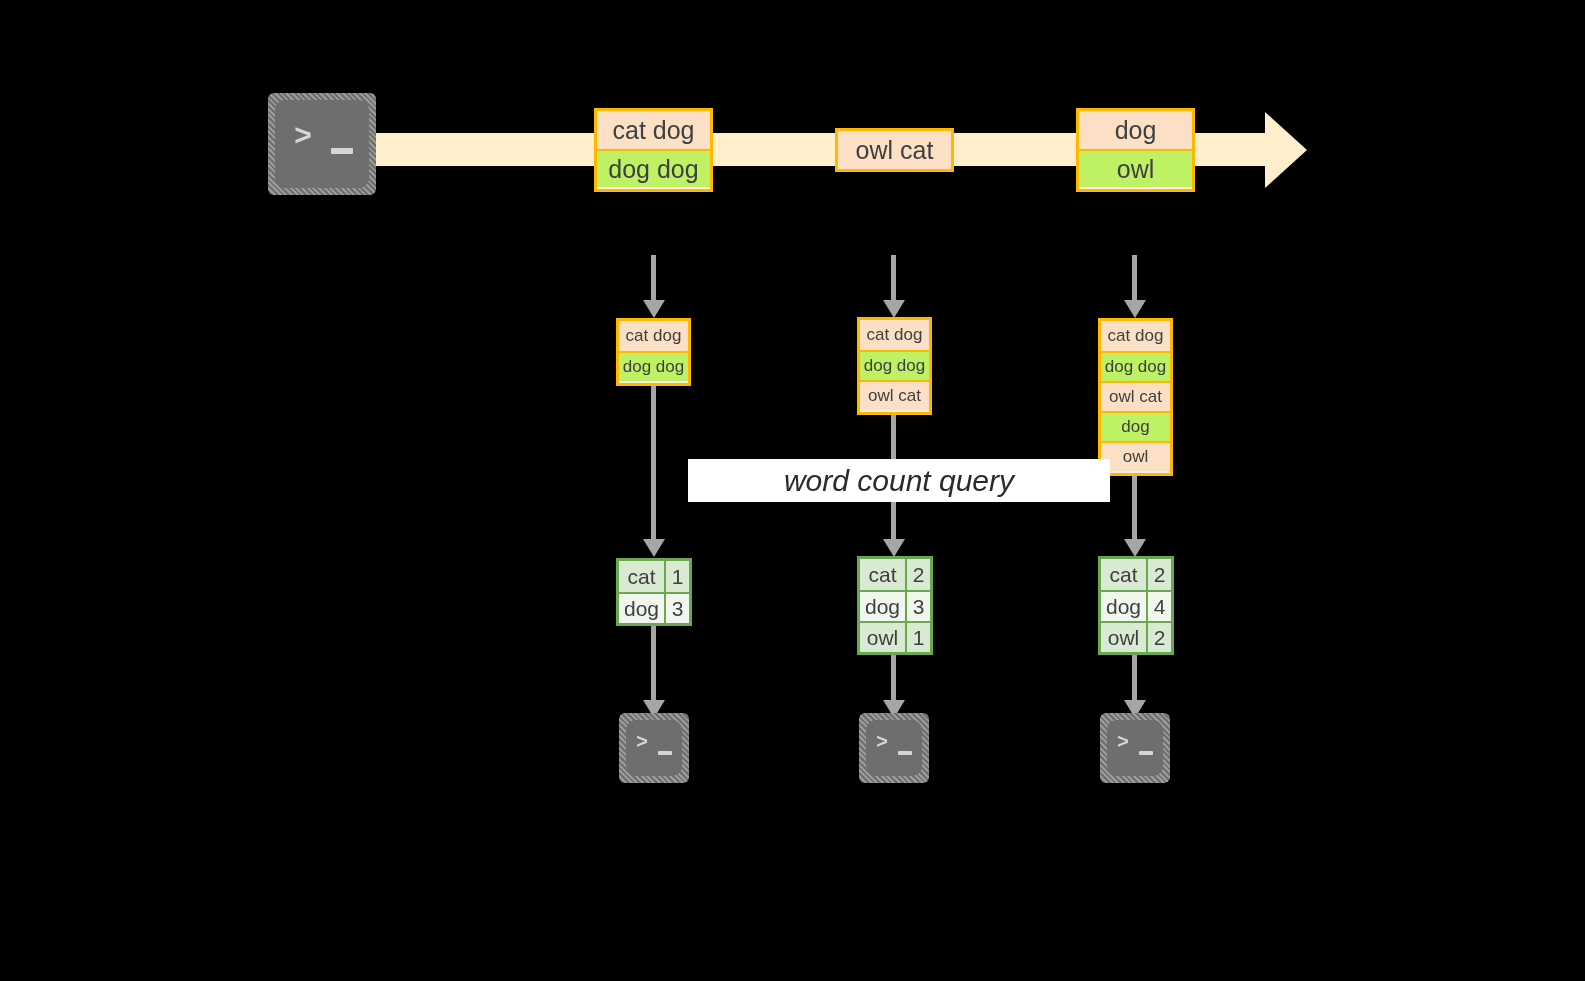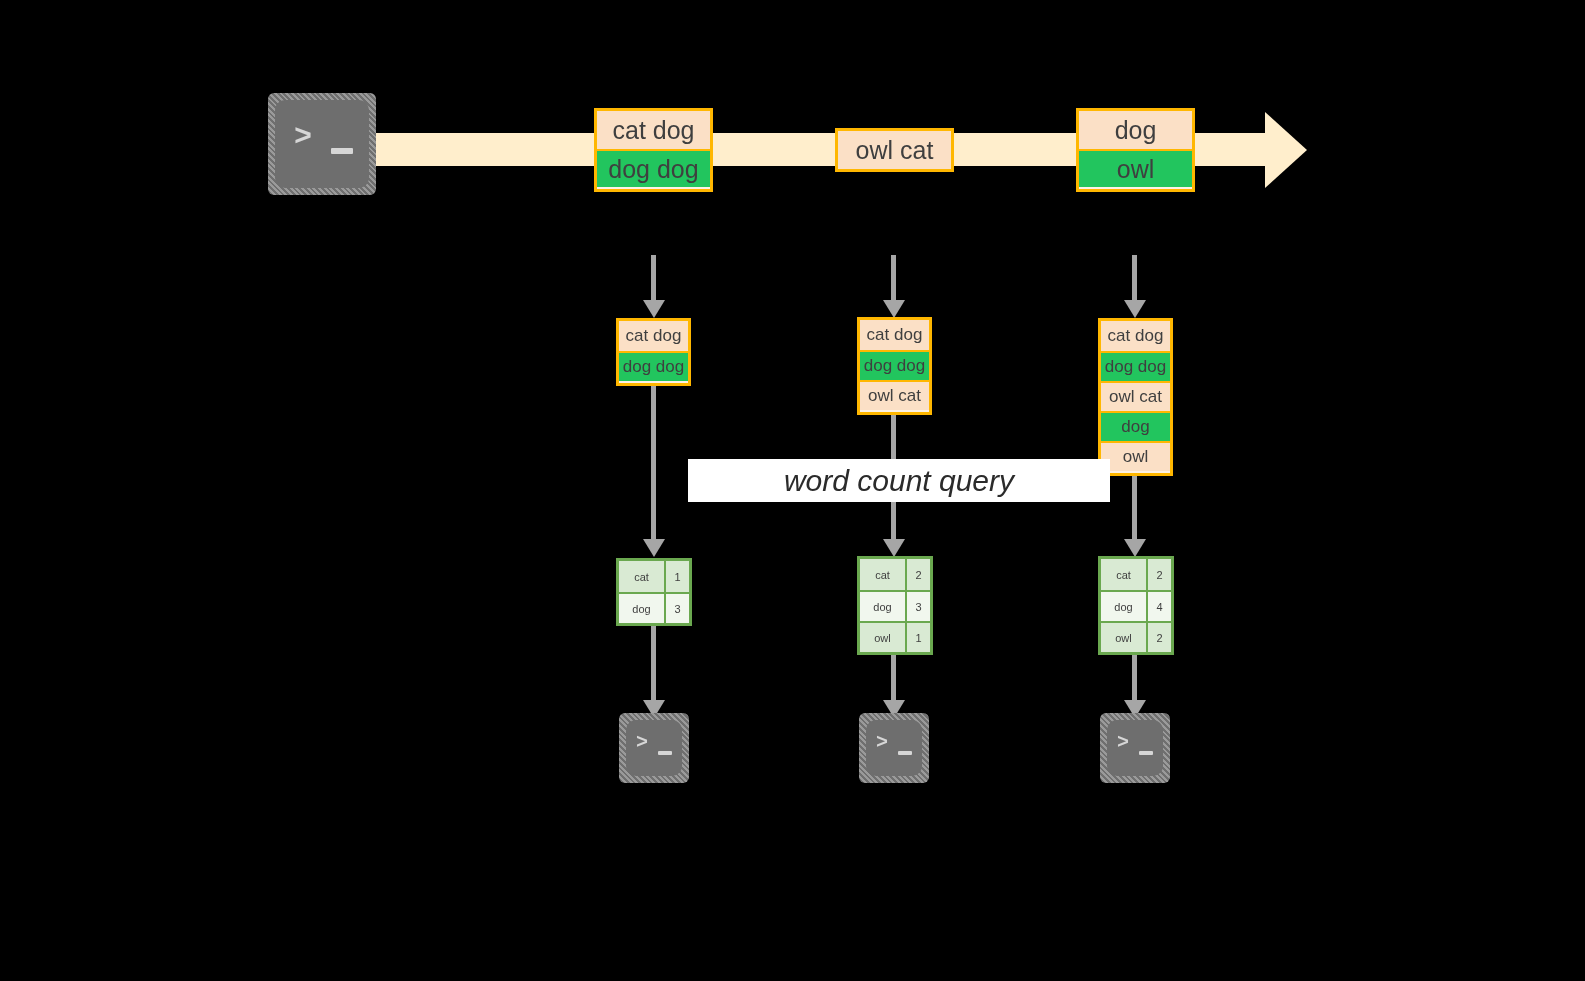--- a/index.html
+++ b/index.html
@@ -61,21 +61,21 @@
   }
   .evt-row{
     box-sizing:border-box;
     display:flex;
     align-items:center;
     justify-content:center;
     color:#3f3f3f;
     white-space:nowrap;
   }
   .evt-row.shade{background:#fbe0c6;}
-  .evt-row.plain{background:#22c55e;}
+  .evt-row.plain{background:#bef264;}
   .evt-row.sep{border-top:2px solid #ffb700;}
 
   
   .evt.big .evt-row{height:38px;font-size:25px;}
   
   .evt.sm .evt-row{height:30px;font-size:17px;}
 
   
   .res{
     position:absolute;
@@ -87,21 +87,21 @@
     display:flex;
     height:31px;
     box-sizing:border-box;
   }
   .res-row.sep{border-top:2px solid #6aa84f;}
   .res-cell{
     box-sizing:border-box;
     display:flex;
     align-items:center;
     justify-content:center;
-    font-size:11px;
+    font-size:21px;
     color:#3f3f3f;
   }
   .res-cell.word{flex:0 0 auto;}
   .res-cell.cnt{flex:0 0 auto;border-left:2px solid #6aa84f;}
   .res-row.shade .res-cell{background:#d9ead3;}
   .res-row.plain .res-cell{background:#f1f7ee;}
 
   
   .conn{position:absolute;}
   .conn-line{

